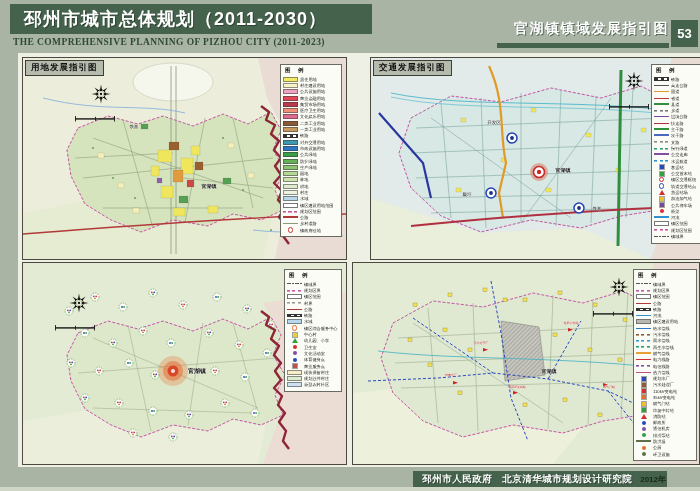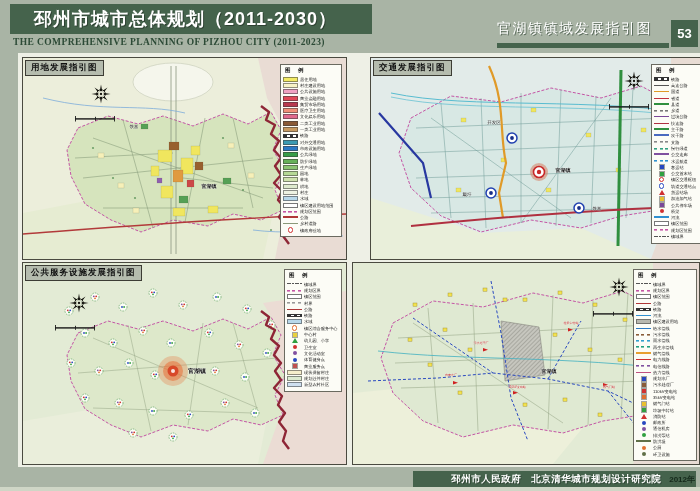--- a/index.html
+++ b/index.html
@@ -1,26 +1,26 @@
 <!DOCTYPE html>
 <html><head>
 <meta charset="utf-8">
 <style>
   html,body{margin:0;padding:0}
   body{width:700px;height:491px;position:relative;background:#a9b4a5;overflow:hidden;
        font-family:"Liberation Sans",sans-serif;-webkit-font-smoothing:antialiased}
   
   .hdr-block{position:absolute;left:10px;top:4px;width:362px;height:30px;background:#45634c;
-             display:flex;align-items:center;padding-left:24px;box-sizing:border-box}
+             display:flex;align-items:center;padding-left:14px;box-sizing:border-box}
   .hdr-cn{color:#fff;font-size:18px;font-weight:bold;letter-spacing:1px;white-space:nowrap;
           text-shadow:1px 1px 0 rgba(0,0,0,.35)}
   .hdr-en{position:absolute;left:13px;top:37px;color:#2c4a36;font-size:9.5px;font-weight:bold;
           font-family:"Liberation Serif",serif;letter-spacing:.4px;white-space:nowrap}
-  .sheet-title{position:absolute;left:497px;top:20px;width:172px;text-align:left;color:#fff;
-               font-size:14px;font-weight:normal;letter-spacing:1.5px;white-space:nowrap;
+  .sheet-title{position:absolute;left:497px;top:20px;width:172px;text-align:right;color:#fff;
+               font-size:14px;font-weight:bold;letter-spacing:1.5px;white-space:nowrap;
                text-shadow:1px 1px 0 rgba(40,60,45,.6)}
   .sheet-underline{position:absolute;left:497px;top:43px;width:172px;height:5px;background:#45634c}
   .page-box{position:absolute;left:671px;top:20px;width:27px;height:27px;background:#45634c;
             color:#fff;font-size:13px;font-weight:bold;text-align:center;line-height:27px}
   
   .board{position:absolute;left:18px;top:53px;width:684px;height:414px;background:#eef0e6}
   .panel{position:absolute;border:1px solid #4a4a40;background:#eceedb;overflow:hidden}
   #p1{left:4px;top:4px;width:323px;height:201px}
   #p2{left:352px;top:4px;width:346px;height:201px}
   #p3{left:4px;top:209px;width:323px;height:201px}
@@ -54,21 +54,21 @@
                  border-left:3px solid transparent;border-right:3px solid transparent;border-bottom:5px solid var(--c)}
   .sw-ring::after{content:"";position:absolute;left:4.5px;top:-.5px;width:3.6px;height:3.6px;border-radius:50%;
                   border:1.2px solid var(--c);background:#fff}
   
   .maplabels{position:absolute;inset:0;z-index:4;pointer-events:none}
   .maplabel{position:absolute;font-size:4.5px;color:#151515;white-space:nowrap;
             transform:translate(-50%,-50%);text-shadow:0 0 1px #fff,0 0 1px #fff}
   .compass{position:absolute;z-index:4;width:20px;height:20px}
   .scalebar{position:absolute;z-index:4}
   
-  .footer-band{position:absolute;left:413px;top:471px;width:283px;height:16px;background:#45634c;
+  .footer-band{position:absolute;left:413px;top:471px;width:254px;height:16px;background:#45634c;
                display:flex;align-items:center;justify-content:flex-end;padding-right:1px;box-sizing:border-box}
   .footer-text{color:#fff;font-size:9.5px;font-weight:bold;letter-spacing:.5px;white-space:nowrap;
                text-shadow:1px 1px 0 rgba(0,0,0,.3)}
   .footer-year{color:#14281a;font-size:8px;font-weight:bold;margin-left:8px}
   .bottom-strip{position:absolute;left:0;top:487px;width:700px;height:4px;background:#cfd6c6}
 </style>
 </head>
 <body>
 
 <div>
@@ -581,21 +581,20 @@
         <use href="#vmB" x="202" y="140"></use>
         <use href="#vmC" x="232" y="150"></use>
       <use href="#vmA" x="150" y="174"></use>
         <use href="#vmB" x="110" y="170"></use>
       <circle cx="150" cy="108" r="15" fill="#e87038" opacity="0.3"></circle>
       <circle cx="150" cy="108" r="10" fill="#e87038" opacity="0.55"></circle>
       <circle cx="150" cy="108" r="5.5" fill="#d84828"></circle>
       <circle cx="150" cy="108" r="2" fill="#fff" opacity="0.85"></circle>
       <path d="M238,48 l8,6 -3,8 9,5 -4,9 8,7 -5,9 7,8 -6,8 6,9 -7,8 8,8 -4,9 7,8 -6,9 7,9 -3,10 6,8" stroke="#8e2636" stroke-width="2.4" fill="none" stroke-linejoin="round"></path>
     </svg>
-    <div class="ptab">公共服务设施发展指引图</div>
     <div class="maplabels">
 
     <div class="maplabel" style="left: 174px; top: 108px; font-size: 6px; font-weight: bold;">官湖镇</div>
       </div>
     <div class="compass" style="left:46px;top:30px">
       <svg viewBox="0 0 24 24" width="20" height="20">
           <g fill="#15150f">
         <path d="M12 .5 L13.6 9.4 L12 8.2 L10.4 9.4 Z"></path>
             <path d="M12 23.5 L13.6 14.6 L12 15.8 L10.4 14.6 Z"></path>
         <path d="M.5 12 L9.4 10.4 L8.2 12 L9.4 13.6 Z"></path>

